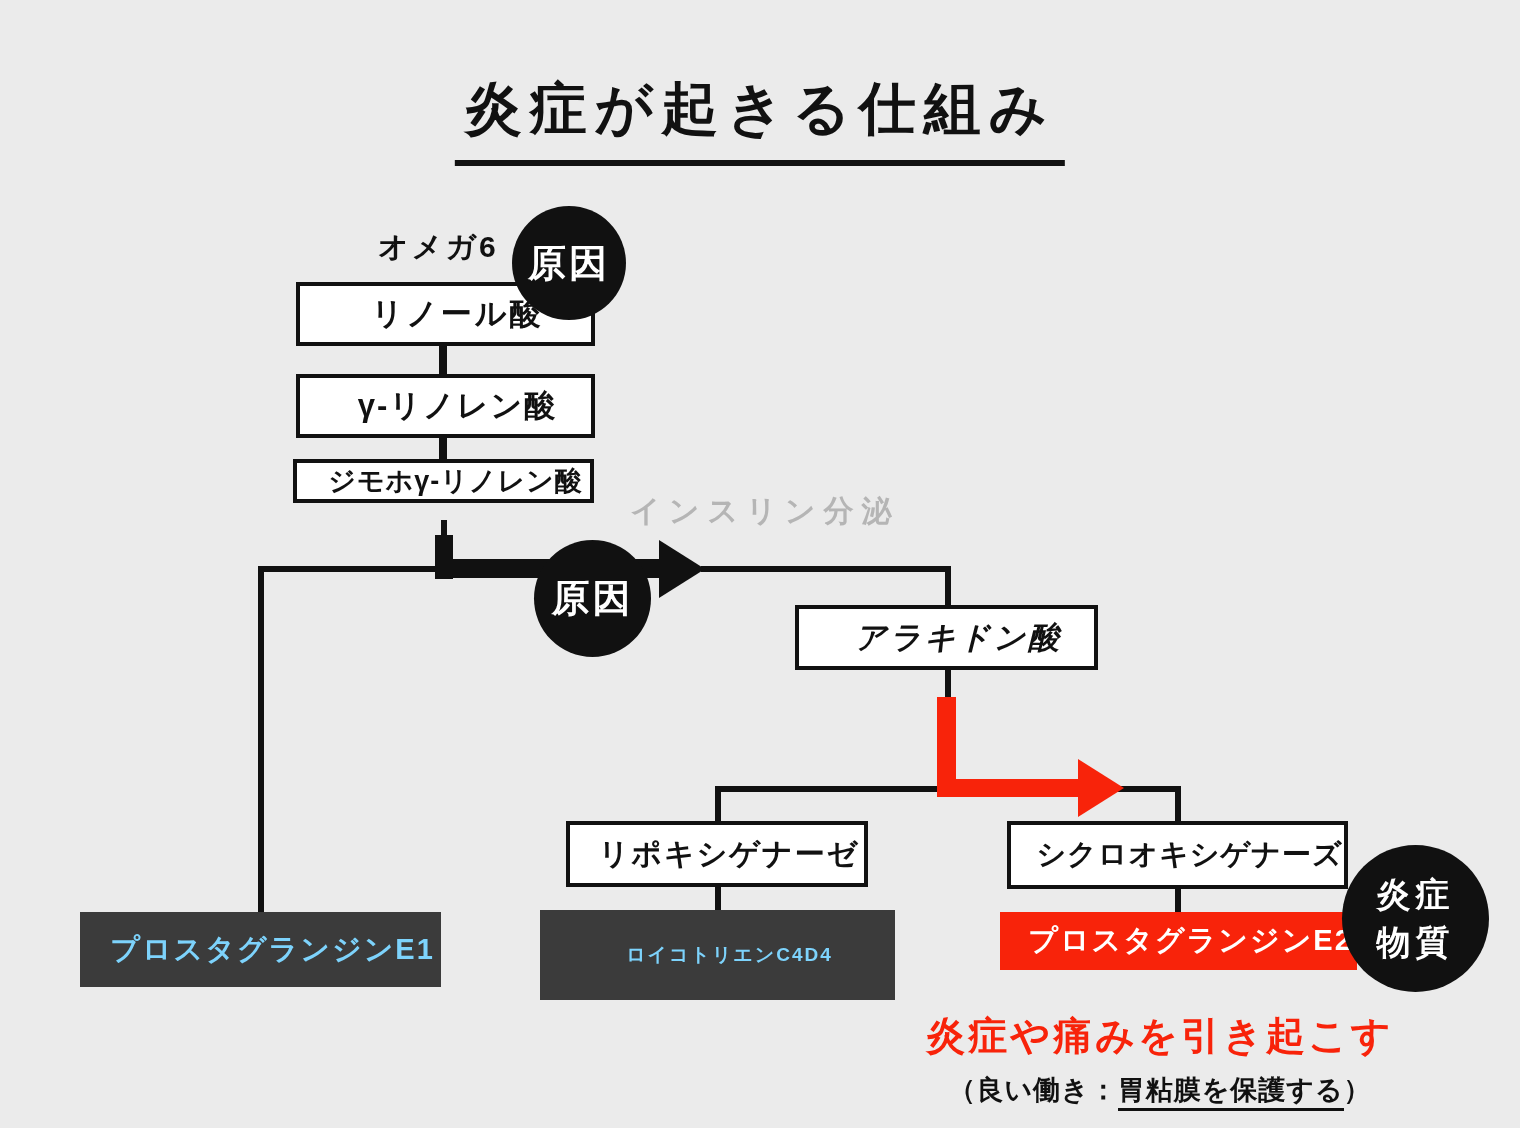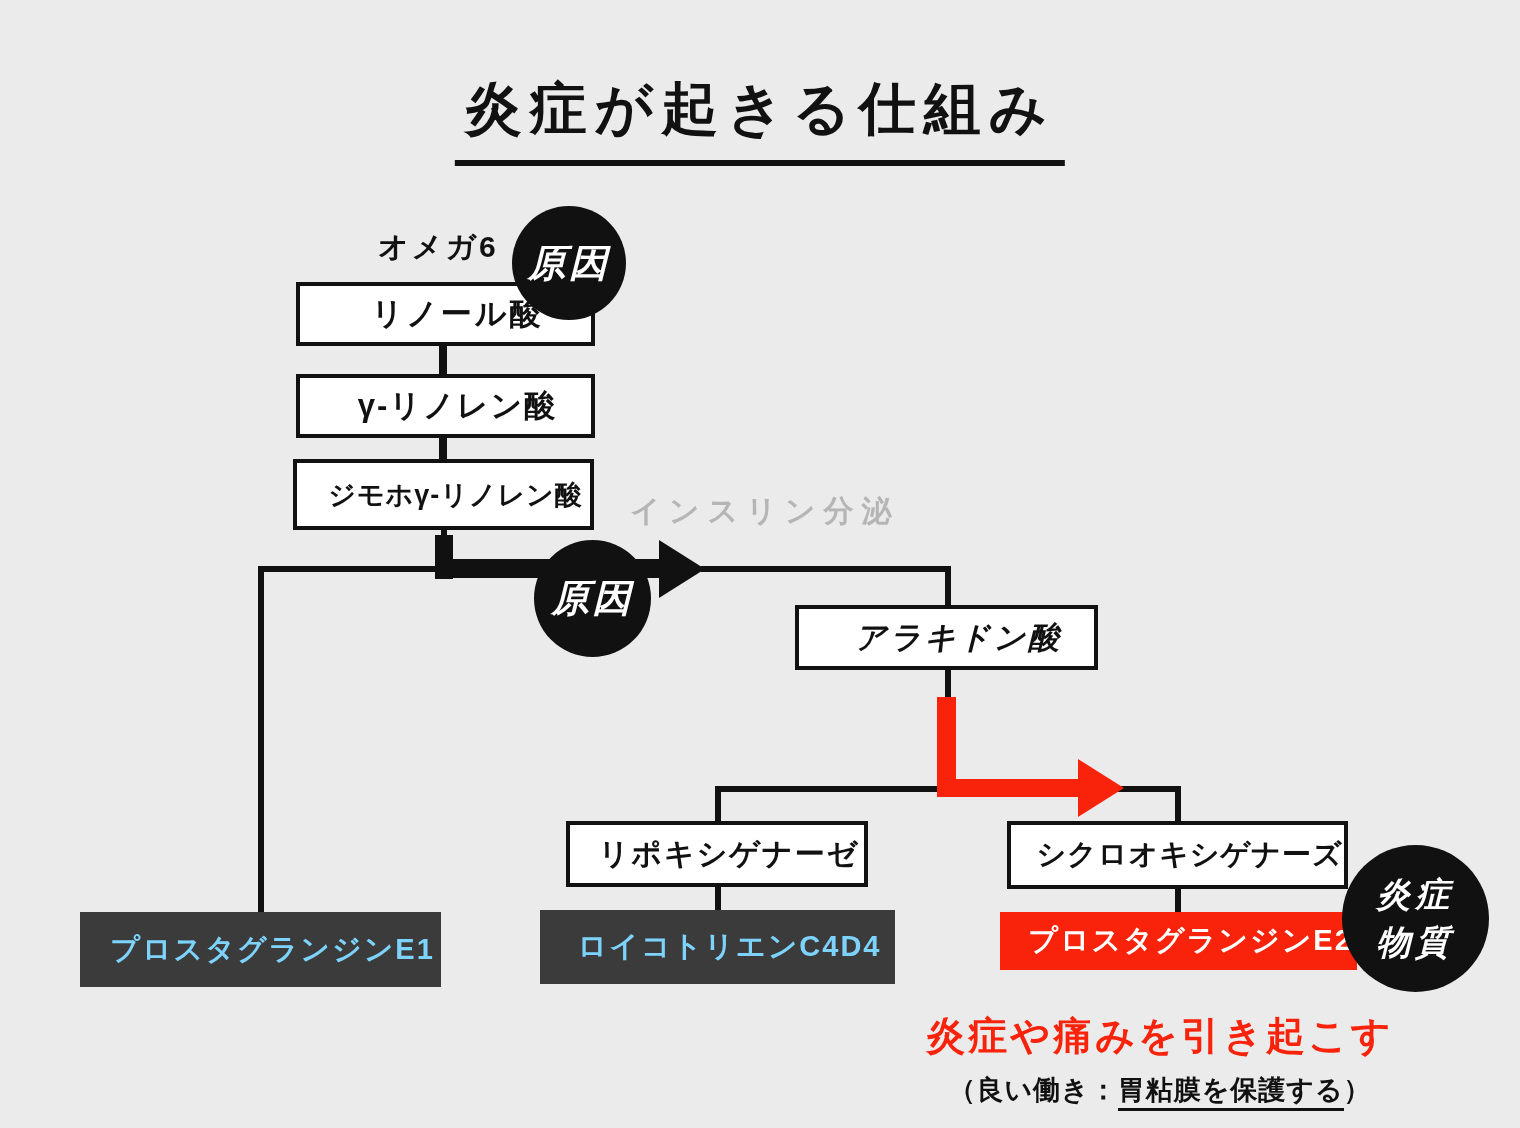--- a/index.html
+++ b/index.html
@@ -24,30 +24,30 @@
   #omega6-label{left:378px;top:198px;font-size:30px;letter-spacing:3px;}
   #insulin-label{left:630px;top:462px;font-size:30px;letter-spacing:8px;color:var(--gray);}
   .node{
     position:absolute;box-sizing:border-box;display:flex;align-items:center;justify-content:center;
     background:#ffffff;border:4px solid var(--ink);font-weight:800;z-index:2;white-space:nowrap;padding-left:24px;
   }
   .node--dark{background:var(--dark);border:none;color:#7dd3fc;}
   .node--red{background:var(--red);border:none;color:#fff;}
   #node-linoleic{left:296px;top:253px;width:299px;height:64px;font-size:31px;letter-spacing:3px;}
   #node-gamma{left:296px;top:345px;width:299px;height:64px;font-size:31px;letter-spacing:2px;}
-  #node-dihomo{left:293px;top:430px;width:301px;height:71px;font-size:27px;letter-spacing:1px;}
+  #node-dihomo{left:293px;top:430px;width:301px;height:44px;font-size:27px;letter-spacing:1px;}
   #node-arachidonic{left:795px;top:576px;width:303px;height:65px;font-size:31px;letter-spacing:3px;font-style:italic;}
   #node-lipoxygenase{left:566px;top:792px;width:302px;height:66px;font-size:30px;letter-spacing:2px;}
   #node-cyclooxygenase{left:1007px;top:792px;width:341px;height:68px;font-size:29px;letter-spacing:1px;}
   #node-pge1{left:80px;top:883px;width:361px;height:75px;font-size:29px;letter-spacing:2px;}
-  #node-leukotriene{left:540px;top:881px;width:355px;height:74px;font-size:29px;letter-spacing:2px;}
+  #node-leukotriene{left:540px;top:881px;width:355px;height:90px;font-size:19px;letter-spacing:2px;}
   #node-pge2{left:1000px;top:883px;width:357px;height:58px;font-size:29px;letter-spacing:2px;}
   .badge{
     position:absolute;border-radius:50%;background:var(--ink);color:#fff;z-index:4;
-    display:flex;align-items:center;justify-content:center;font-weight:800;text-align:center;font-style:italic;
+    display:flex;align-items:center;justify-content:center;font-weight:800;text-align:center;
   }
   #badge-cause-top{left:512px;top:177px;width:114px;height:114px;font-size:38px;letter-spacing:3px;}
   #badge-cause-mid{left:534px;top:511px;width:117px;height:117px;font-size:38px;letter-spacing:3px;}
   #badge-inflammatory{left:1342px;top:816px;width:147px;height:147px;font-size:34px;line-height:1.4;letter-spacing:5px;}
   .line{position:absolute;background:var(--ink);z-index:1;}
   .line--red{background:var(--red);z-index:3;}
   .tri{position:absolute;width:0;height:0;border-top:29px solid transparent;border-bottom:29px solid transparent;}
   #ln-v1{left:439px;top:316px;width:8px;height:30px;}
   #ln-v2{left:439px;top:408px;width:8px;height:23px;}
   #ln-v3{left:441px;top:491px;width:6px;height:17px;}

